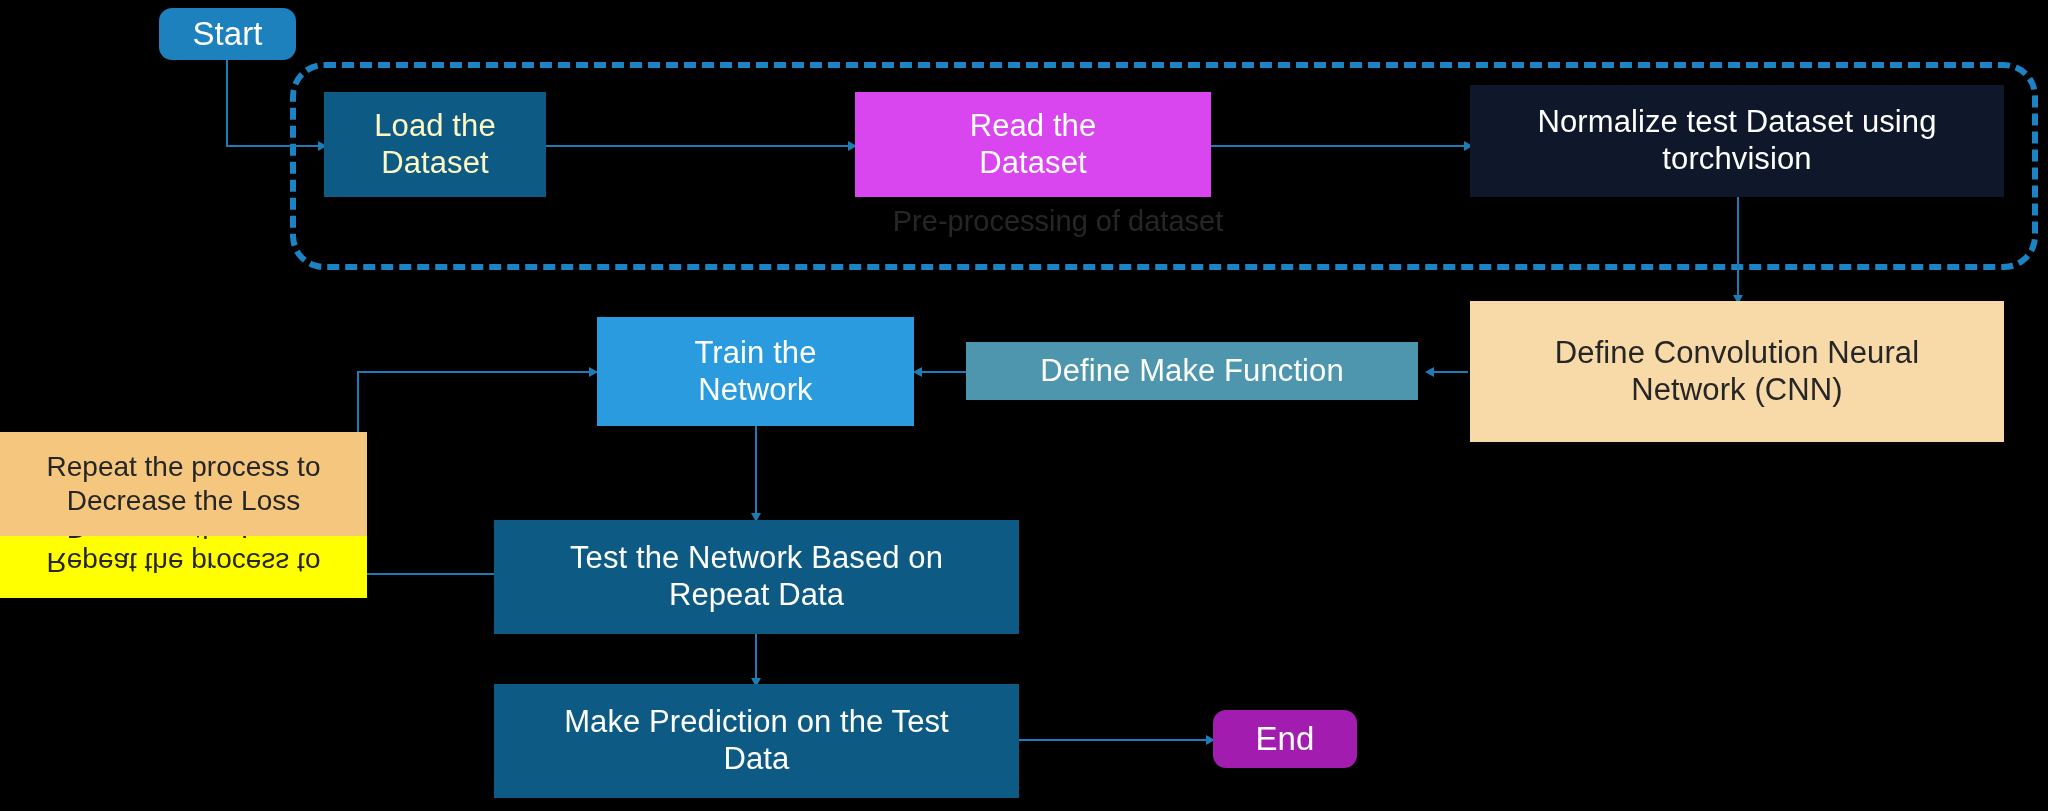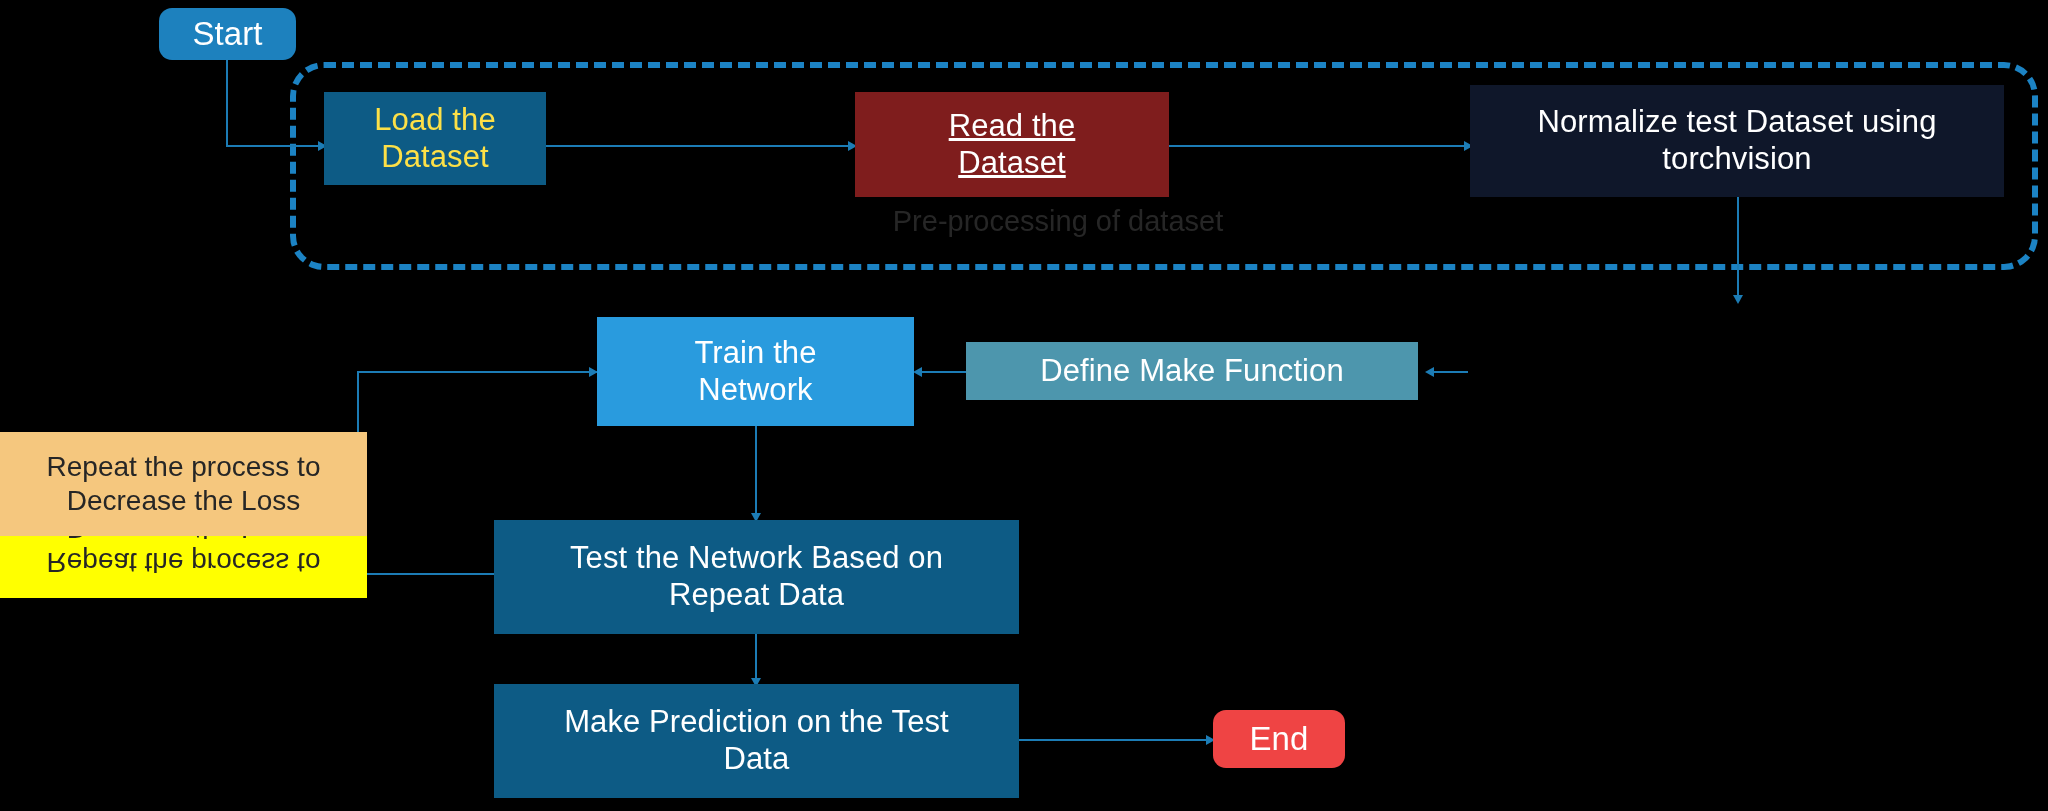--- a/index.html
+++ b/index.html
@@ -136,38 +136,43 @@
   <div class="conn h" style="left:357px; top:573px; width:138px;"></div>
   <div class="conn v" style="left:357px; top:371px; height:204px;"></div>
   <div class="conn h" style="left:357px; top:371px; width:240px;"></div>
   <div class="arrow right" style="left:589px; top:367px;"></div>
 
   <div class="node rounded" style="left:159px; top:8px; width:137px; height:52px;
               background:#1D81BE; color:#FFFFFF; font-size:33px;">
     <span>Start</span>
   </div>
 
-  <div class="node" style="left:324px; top:92px; width:222px; height:93px;
-              background:#0D5B85; color:#fde047; font-size:31px;">
+  <div class="node" style="left:324px; top:92px; width:222px; height:105px;
+              background:#0D5B85; color:#fef9c3; font-size:31px;">
     <span>Load the
 Dataset</span>
   </div>
 
-  <div class="node" style="left:855px; top:92px; width:314px; height:105px;
-              background:#7f1d1d; color:#FFFFFF; font-size:31px;text-decoration:underline;">
+  <div class="node" style="left:855px; top:92px; width:356px; height:105px;
+              background:#d946ef; color:#FFFFFF; font-size:31px;">
     <span>Read the
 Dataset</span>
   </div>
 
   <div class="node" style="left:1470px; top:85px; width:534px; height:112px;
               background:#0f172a; color:#FFFFFF; font-size:31px;">
     <span>Normalize test Dataset using
 torchvision</span>
   </div>
 
+  <div class="node" style="left:1470px; top:301px; width:534px; height:141px;
+              background:#F8D9A8; color:#262626; font-size:31px;">
+    <span>Define Convolution Neural
+Network (CNN)</span>
+  </div>
 
   <div class="node" style="left:966px; top:342px; width:452px; height:58px;
               background:#4D96AD; color:#FFFFFF; font-size:31px;">
     <span>Define Make Function</span>
   </div>
 
   <div class="node" style="left:597px; top:317px; width:317px; height:109px;
               background:#299BDE; color:#FFFFFF; font-size:31px;">
     <span>Train the
 Network</span>
@@ -178,22 +183,22 @@
     <span>Test the Network Based on
 Repeat Data</span>
   </div>
 
   <div class="node" style="left:494px; top:684px; width:525px; height:114px;
               background:#0D5B85; color:#FFFFFF; font-size:31px;">
     <span>Make Prediction on the Test
 Data</span>
   </div>
 
-  <div class="node rounded" style="left:1213px; top:710px; width:132px; height:58px;
-              background:#ef4444; color:#FFFFFF; font-size:33px;">
+  <div class="node rounded" style="left:1213px; top:710px; width:144px; height:58px;
+              background:#a21caf; color:#FFFFFF; font-size:33px;">
     <span>End</span>
   </div>
 
   <div class="note" style="left:0px; top:494px; width:367px; height:104px;
               background:#FFFF00; color:#262626; font-size:28px; z-index:6;">
     <span class="note-mirror">Repeat the process to
 Decrease the Loss</span>
   </div>
 
   <div class="note" style="left:0px; top:432px; width:367px; height:104px;

